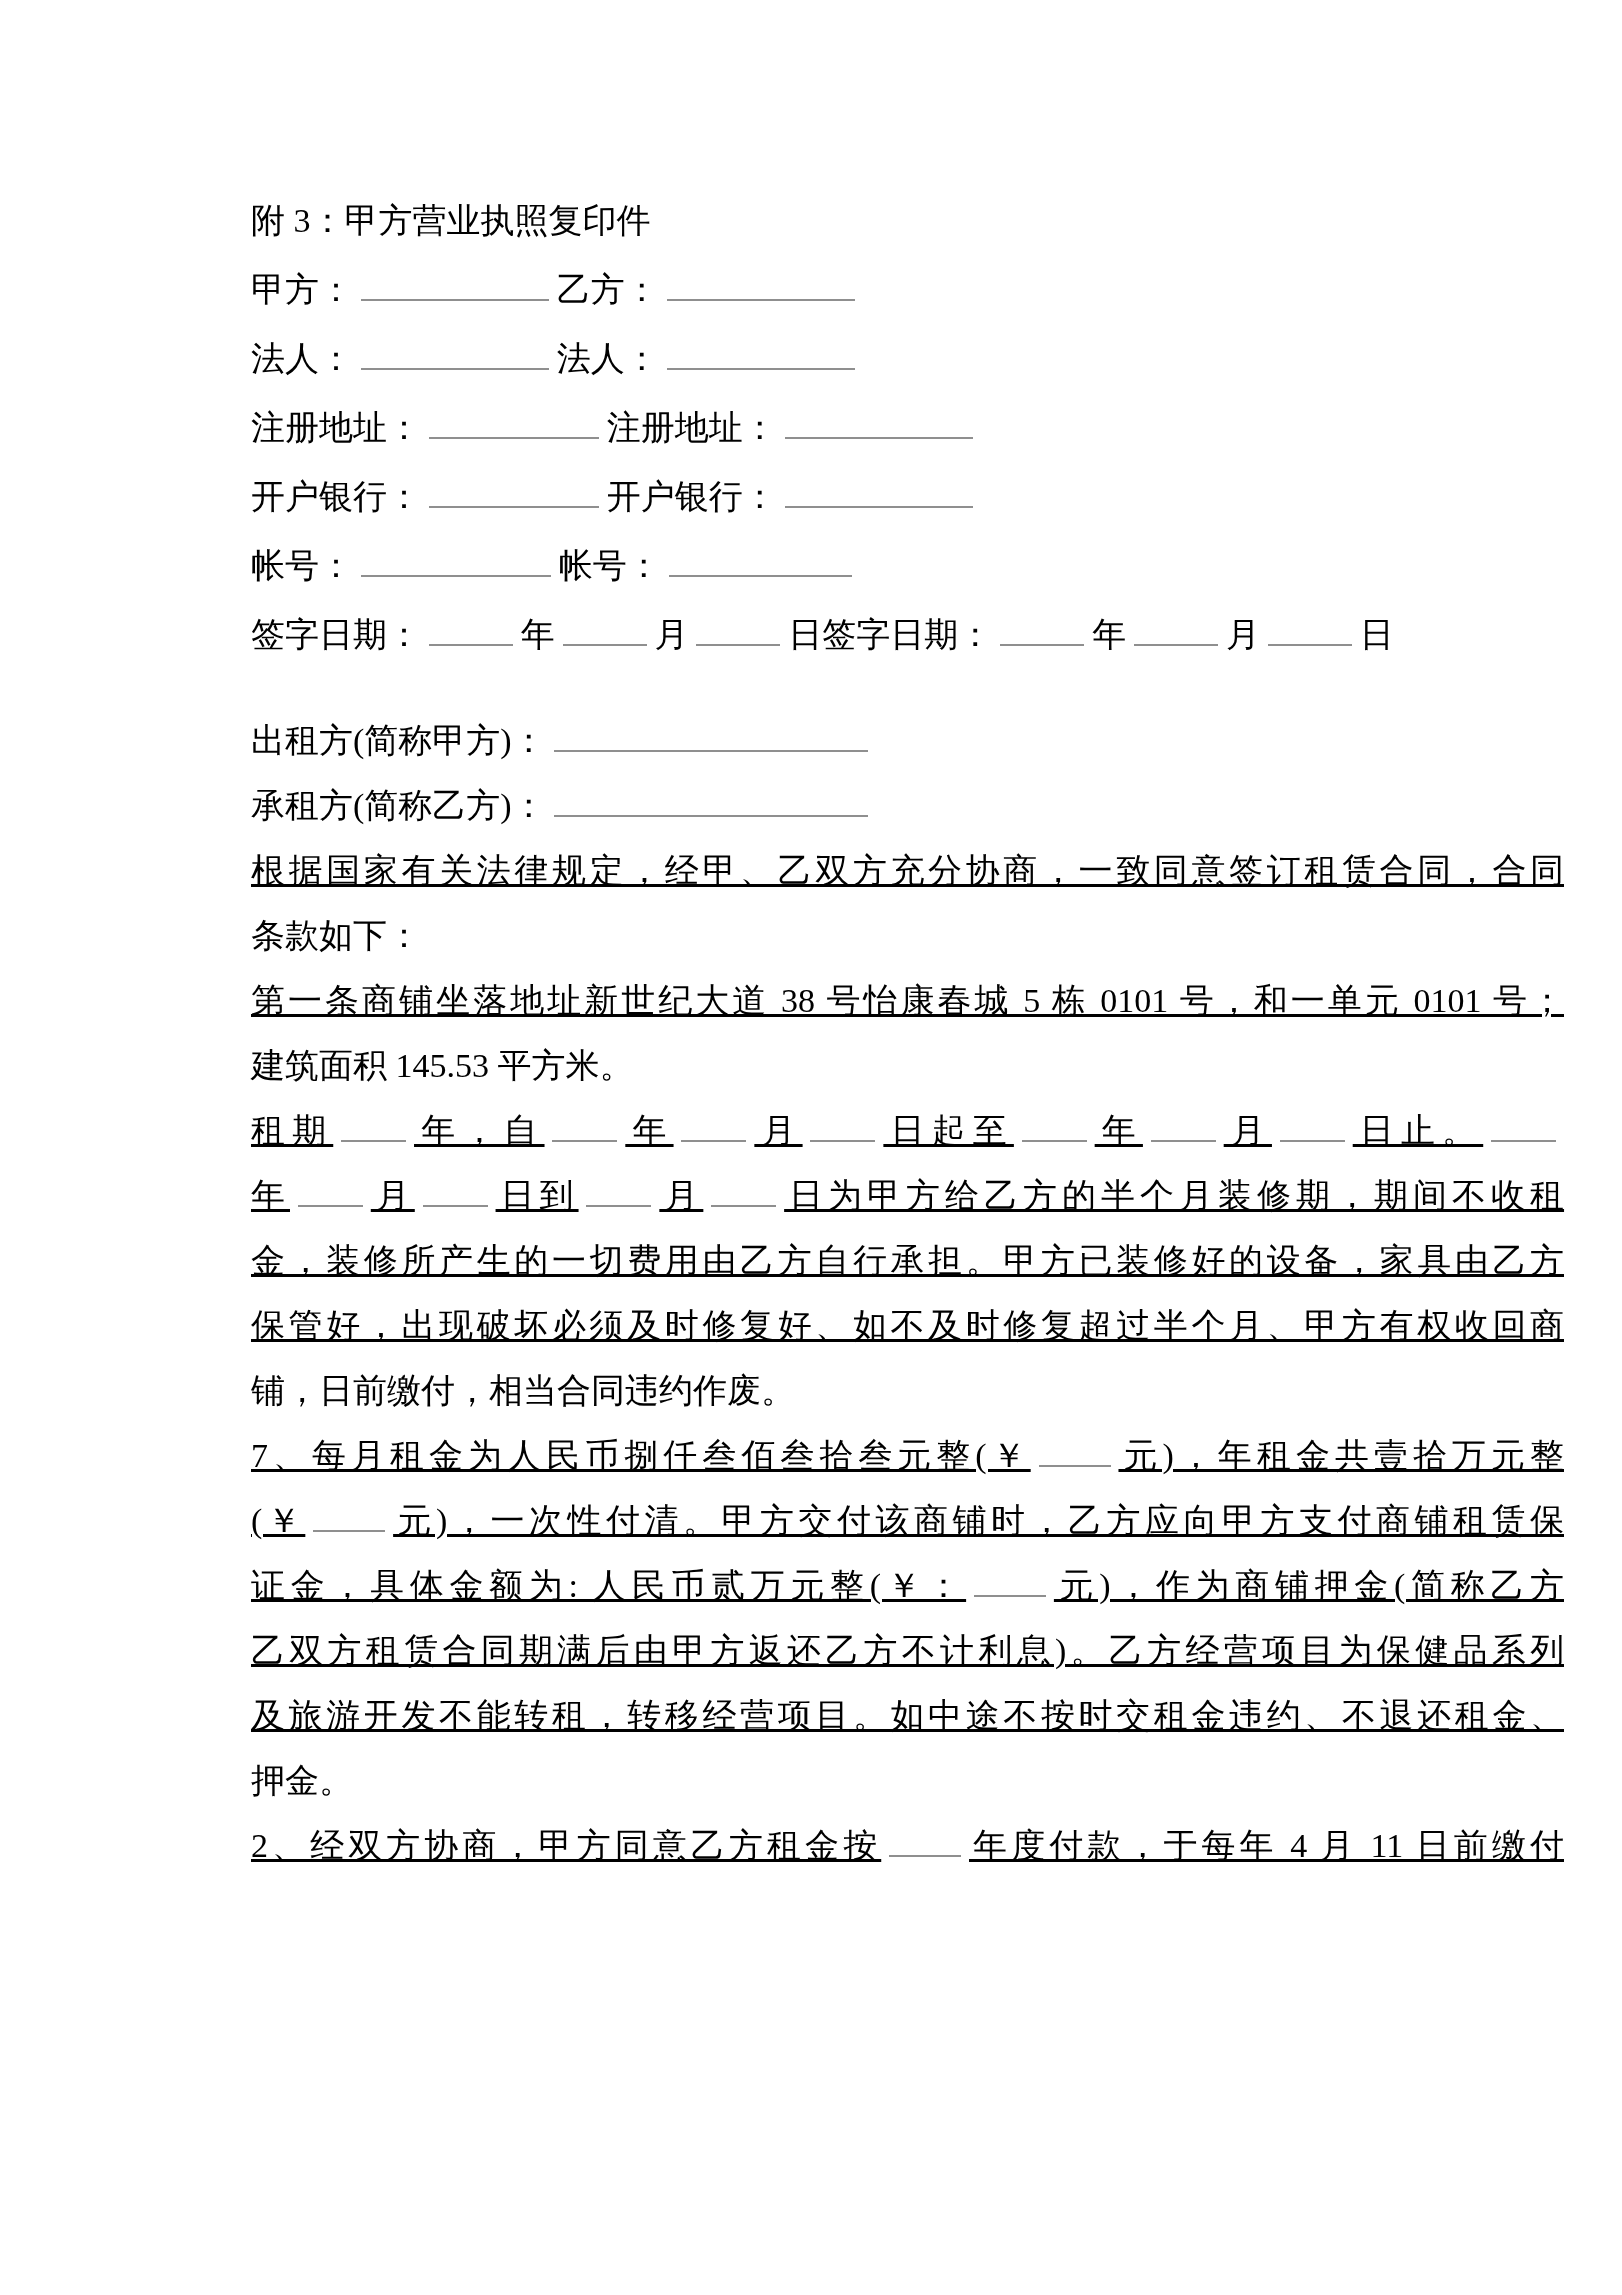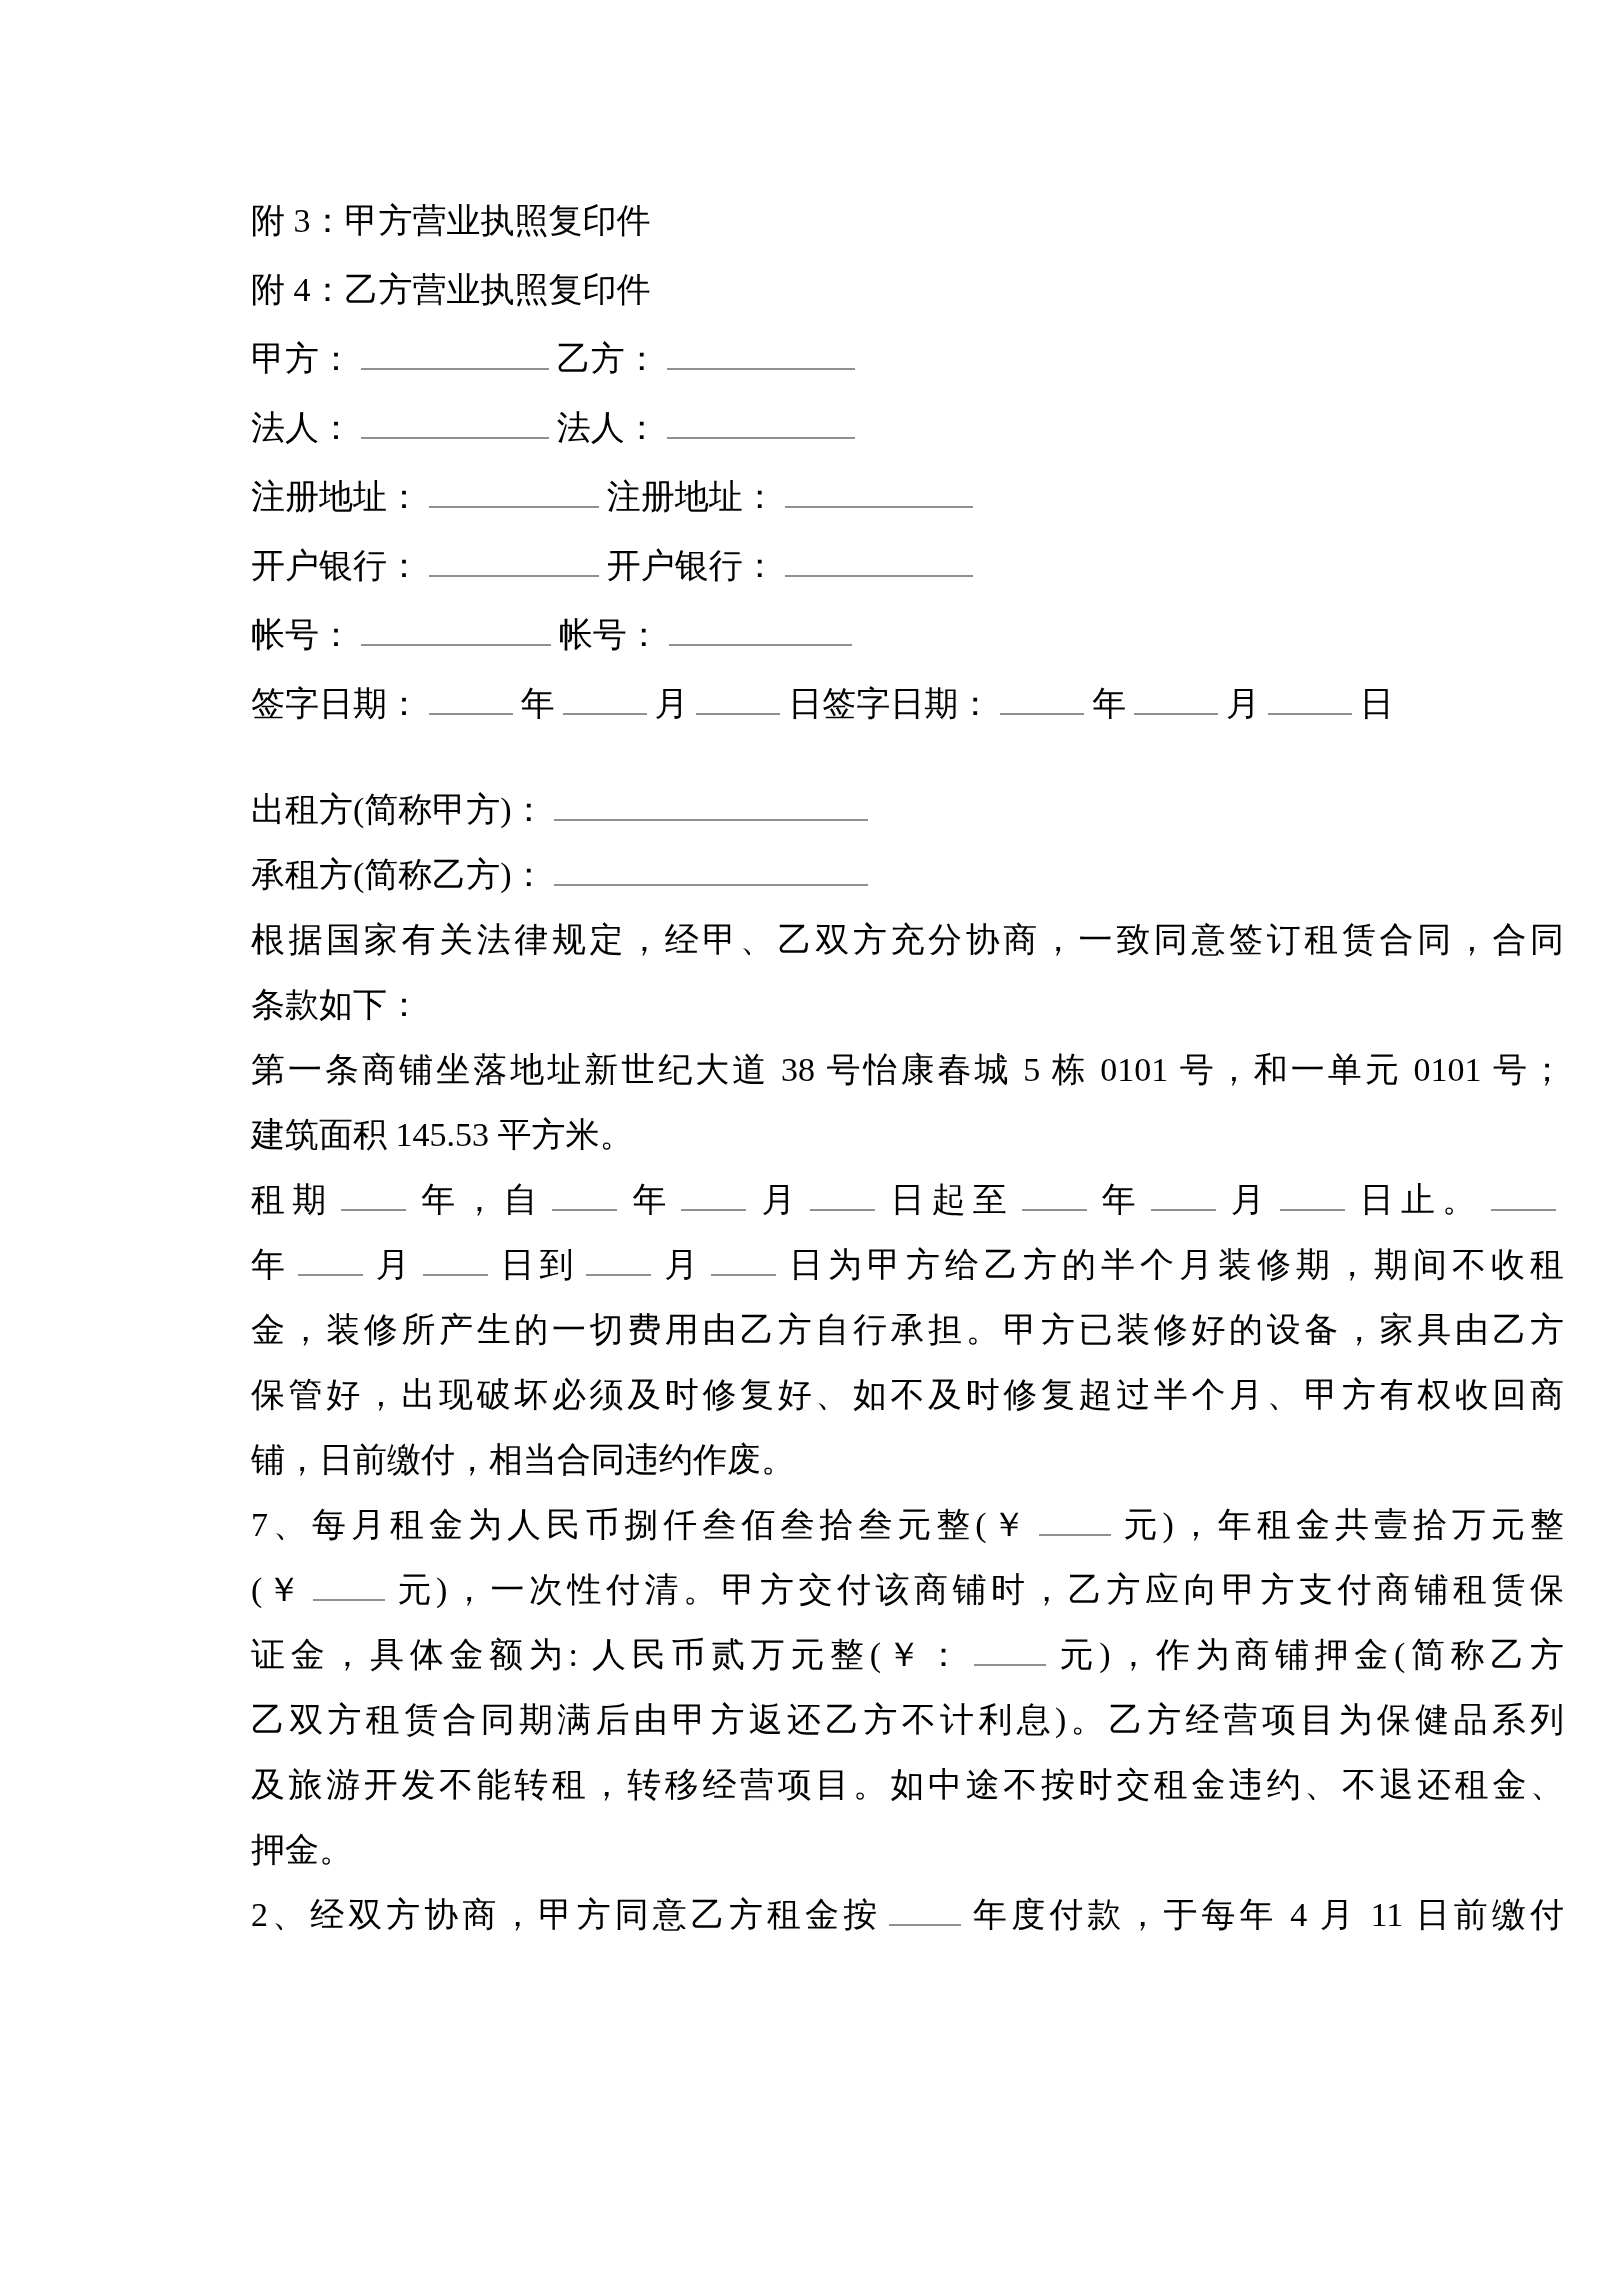--- a/index.html
+++ b/index.html
@@ -31,36 +31,36 @@
   .line.top {
     line-height: 69px;
   }
   .line.gap {
     margin-top: 39px;
   }
   .line.just {
     white-space: normal;
     text-align: justify;
     text-align-last: justify;
+    text-decoration: underline;
   }
   .blank {
     display: inline-block;
     height: 35px;
     border-bottom: 2px solid #8f8f8f;
     margin: 0 7.9px;
     vertical-align: baseline;
   }
 </style>
 </head>
 <body>
 
 <div class="page">
   <div class="content">
       <div class="line top"><span>附 3：甲方营业执照复印件</span></div>
-      <div class="line top"><span>附 4：乙方营业执照复印件</span></div>
       <div class="line top"><span>甲方：</span><span class="blank" style="width: 188px;"></span><span>乙方：</span><span class="blank" style="width: 188px;"></span></div>
       <div class="line top"><span>法人：</span><span class="blank" style="width: 188px;"></span><span>法人：</span><span class="blank" style="width: 188px;"></span></div>
       <div class="line top"><span>注册地址：</span><span class="blank" style="width: 170px;"></span><span>注册地址：</span><span class="blank" style="width: 188px;"></span></div>
       <div class="line top"><span>开户银行：</span><span class="blank" style="width: 170px;"></span><span>开户银行：</span><span class="blank" style="width: 188px;"></span></div>
       <div class="line top"><span>帐号：</span><span class="blank" style="width: 190px;"></span><span>帐号：</span><span class="blank" style="width: 183px;"></span></div>
       <div class="line top"><span>签字日期：</span><span class="blank" style="width: 84px;"></span><span>年</span><span class="blank" style="width: 84px;"></span><span>月</span><span class="blank" style="width: 84px;"></span><span>日签字日期：</span><span class="blank" style="width: 84px;"></span><span>年</span><span class="blank" style="width: 84px;"></span><span>月</span><span class="blank" style="width: 84px;"></span><span>日</span></div>
       <div class="line gap"><span>出租方(简称甲方)：</span><span class="blank" style="width: 314px;"></span></div>
       <div class="line"><span>承租方(简称乙方)：</span><span class="blank" style="width: 314px;"></span></div>
       <div class="line just"><span>根据国家有关法律规定，经甲、乙双方充分协商，一致同意签订租赁合同，合同</span></div>
       <div class="line"><span>条款如下：</span></div>

